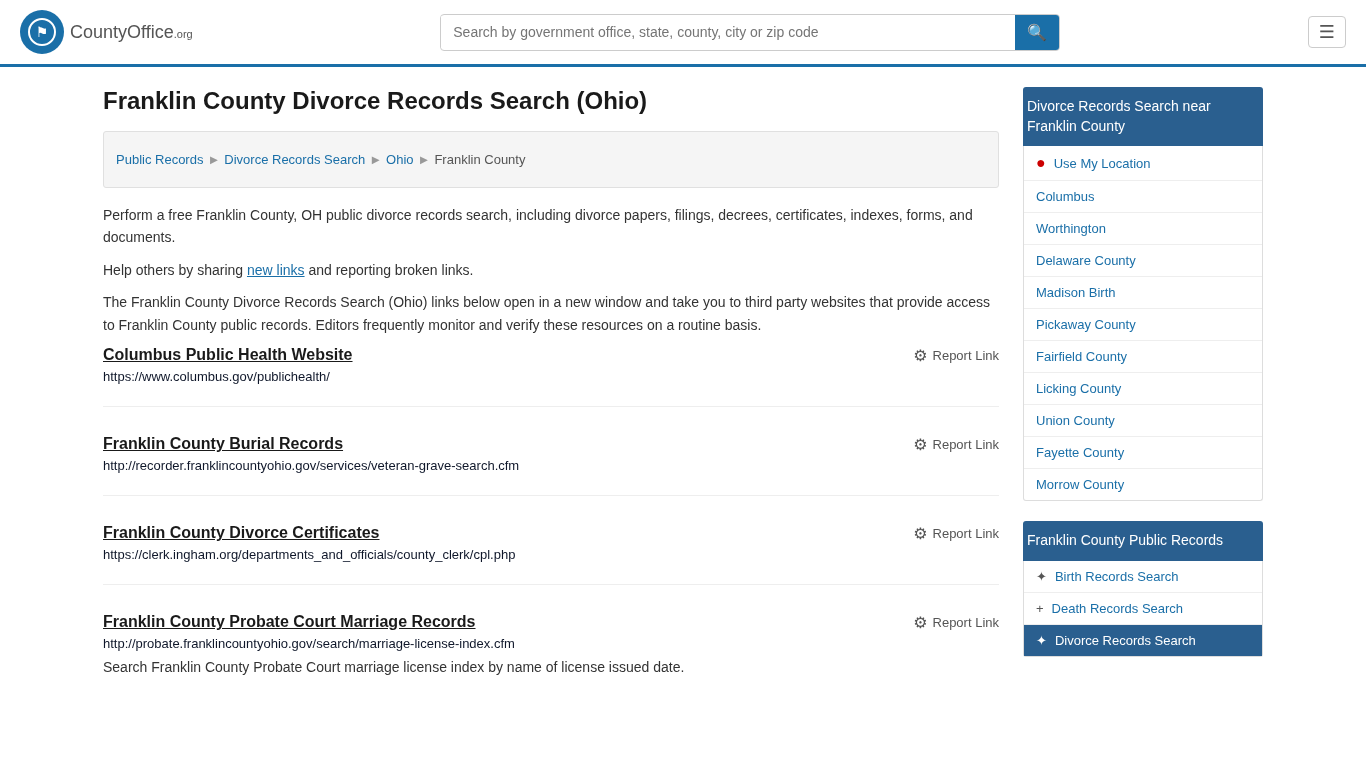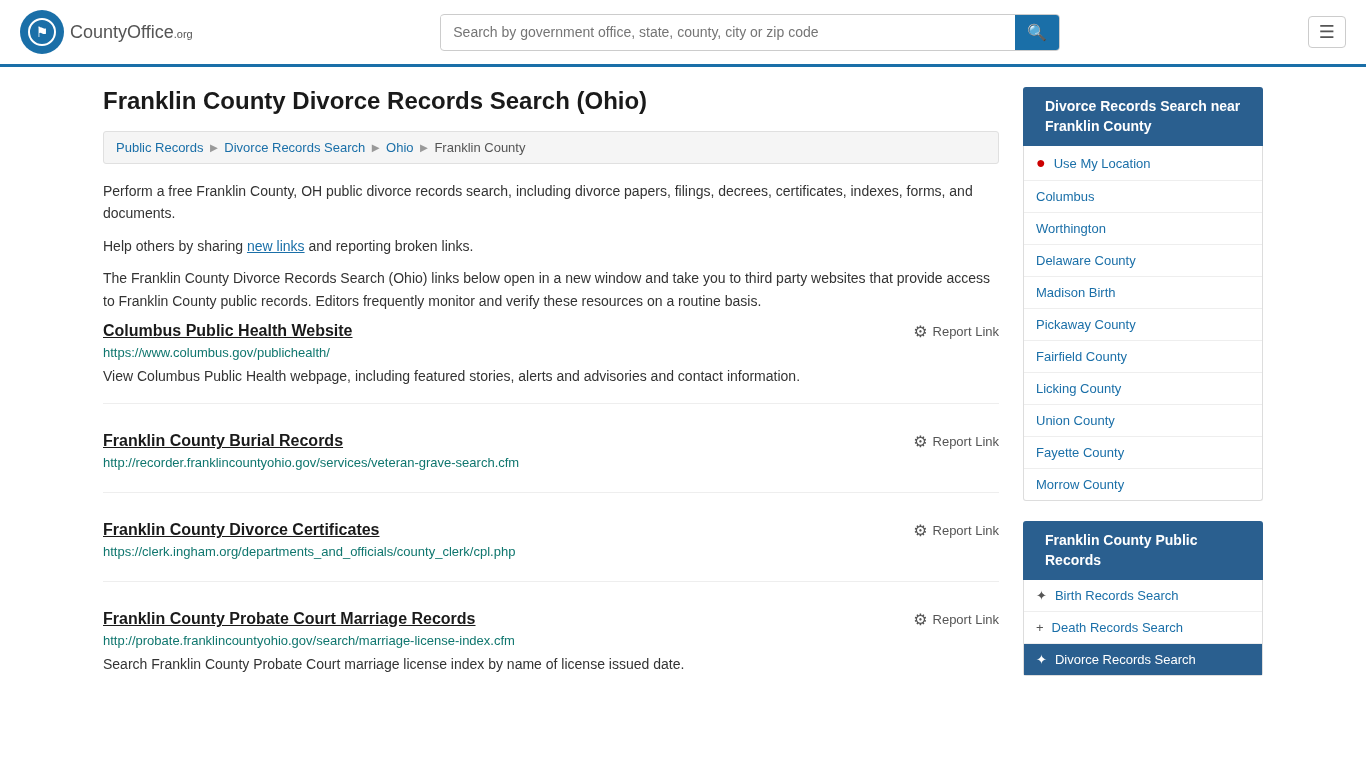--- a/index.html
+++ b/index.html
@@ -94,21 +94,21 @@
       font-size: 24px;
       font-weight: bold;
       color: #1a1a1a;
       margin-bottom: 16px;
     }
 
     
     .breadcrumb {
       background: #f5f5f5;
       border: 1px solid #e0e0e0;
-      padding: 8px 12px;
+      padding: 20px 12px;
       border-radius: 3px;
       font-size: 13px;
       color: #555;
       margin-bottom: 16px;
       display: flex;
       align-items: center;
       gap: 4px;
       flex-wrap: wrap;
     }
     .breadcrumb a {
@@ -158,44 +158,44 @@
       font-size: 13px;
       cursor: pointer;
       white-space: nowrap;
       margin-left: 20px;
       flex-shrink: 0;
     }
     .report-icon {
       font-size: 16px;
     }
     .result-url {
-      color: #0f766e;
+      color: #0f172a;
       font-size: 13px;
       margin-bottom: 6px;
     }
     .result-desc {
       font-size: 14px;
       color: #333;
       line-height: 1.5;
     }
 
     
     .sidebar {
       width: 240px;
       flex-shrink: 0;
     }
     .sidebar-section {
       margin-bottom: 20px;
     }
     .sidebar-header {
       background: #2a5f8f;
       color: #fff;
-      font-weight: bold;
+      font-weight: normal;
       font-size: 14px;
-      padding: 10px 22px;
+      padding: 10px 4px;
       border-radius: 3px 3px 0 0;
       line-height: 1.4;
     }
     .sidebar-body {
       border: 1px solid #ddd;
       border-top: none;
       border-radius: 0 0 3px 3px;
     }
     .sidebar-item {
       padding: 8px 12px;
@@ -285,21 +285,20 @@
     <div id="results-container">
         <div class="result-item">
       <div class="result-title-row">
         <span class="result-title">Columbus Public Health Website</span>
         <span class="report-link">
           <span class="report-icon">⚙</span>
           <span>Report Link</span>
         </span>
       </div>
       <div class="result-url">https://www.columbus.gov/publichealth/</div>
-      <div class="result-desc">View Columbus Public Health webpage, including featured stories, alerts and advisories and contact information.</div>
     </div>
         <div class="result-item">
       <div class="result-title-row">
         <span class="result-title">Franklin County Burial Records</span>
         <span class="report-link">
           <span class="report-icon">⚙</span>
           <span>Report Link</span>
         </span>
       </div>
       <div class="result-url">http://recorder.franklincountyohio.gov/services/veteran-grave-search.cfm</div>

